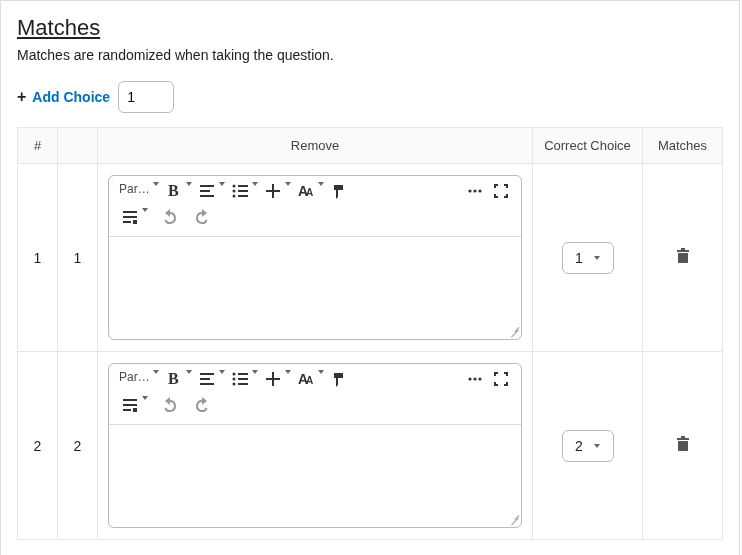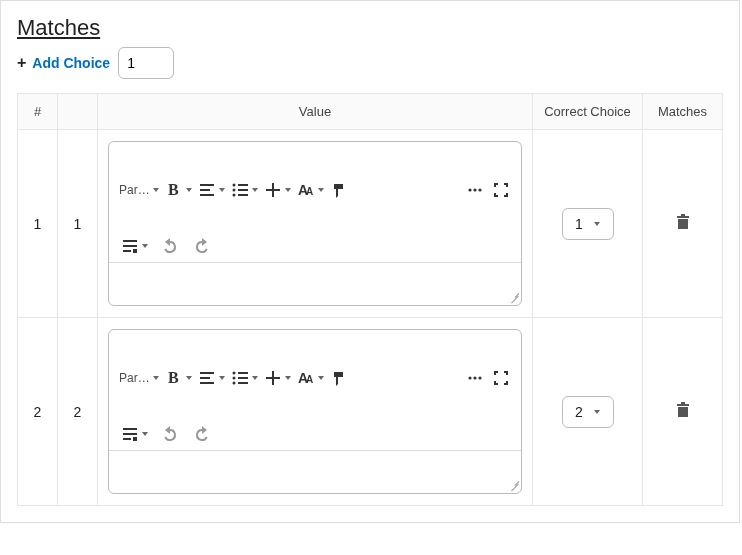--- a/index.html
+++ b/index.html
@@ -83,29 +83,28 @@
   .toolbar {
     display: flex;
     flex-wrap: wrap;
     align-items: center;
     gap: 2px;
     padding: 6px 8px 4px 8px;
     border-bottom: 1px solid #ddd;
   }
   .tbtn {
     display: inline-flex;
-    align-items: center;
+    align-items: flex-start;
     justify-content: center;
     height: 24px;
     min-width: 24px;
     padding: 0 2px;
     color: #333;
     cursor: pointer;
     position: relative;
-    margin-top: 30px;
   }
   .tbtn.lbl { font-size: 12px; color: #494c4e; padding-right: 2px; min-width: 30px; }
   .tbtn svg { display: block; }
   .caret {
     width: 0; height: 0;
     border-left: 3px solid transparent;
     border-right: 3px solid transparent;
     border-top: 4px solid #666;
     margin-left: 3px;
   }
@@ -140,20 +139,21 @@
     cursor: pointer;
   }
   .trash { cursor: pointer; color: #555; }
   .row2 { display:flex; align-items:center; gap:8px; padding-left:2px; width:100%; }
 </style>
 </head>
 <body>
 
 <div class="panel">
   <h2>Matches</h2>
+  <p class="subtitle">Matches are randomized when taking the question.</p>
 
   <div class="addrow">
     <span class="add-match">
       <span class="plus-icon">+</span>
       <span>Add Choice</span>
     </span>
     <input class="count-input" value="1" style="">
   </div>
 
   <table class="grid">
@@ -161,21 +161,21 @@
       <col class="col-hash">
         <col class="col-num">
         <col class="col-value">
         <col class="col-choice">
         <col class="col-remove">
     </colgroup>
     <thead>
       <tr>
         <th>#</th>
         <th></th>
-        <th>Value</th>
+        <th>Remove</th>
         <th>Correct Choice</th>
         <th>Matches</th>
       </tr>
     </thead>
     <tbody id="rows">
         <tr>
     <td class="row-h">1</td>
     <td class="num">1</td>
     <td>
       <div class="editor-wrap">

